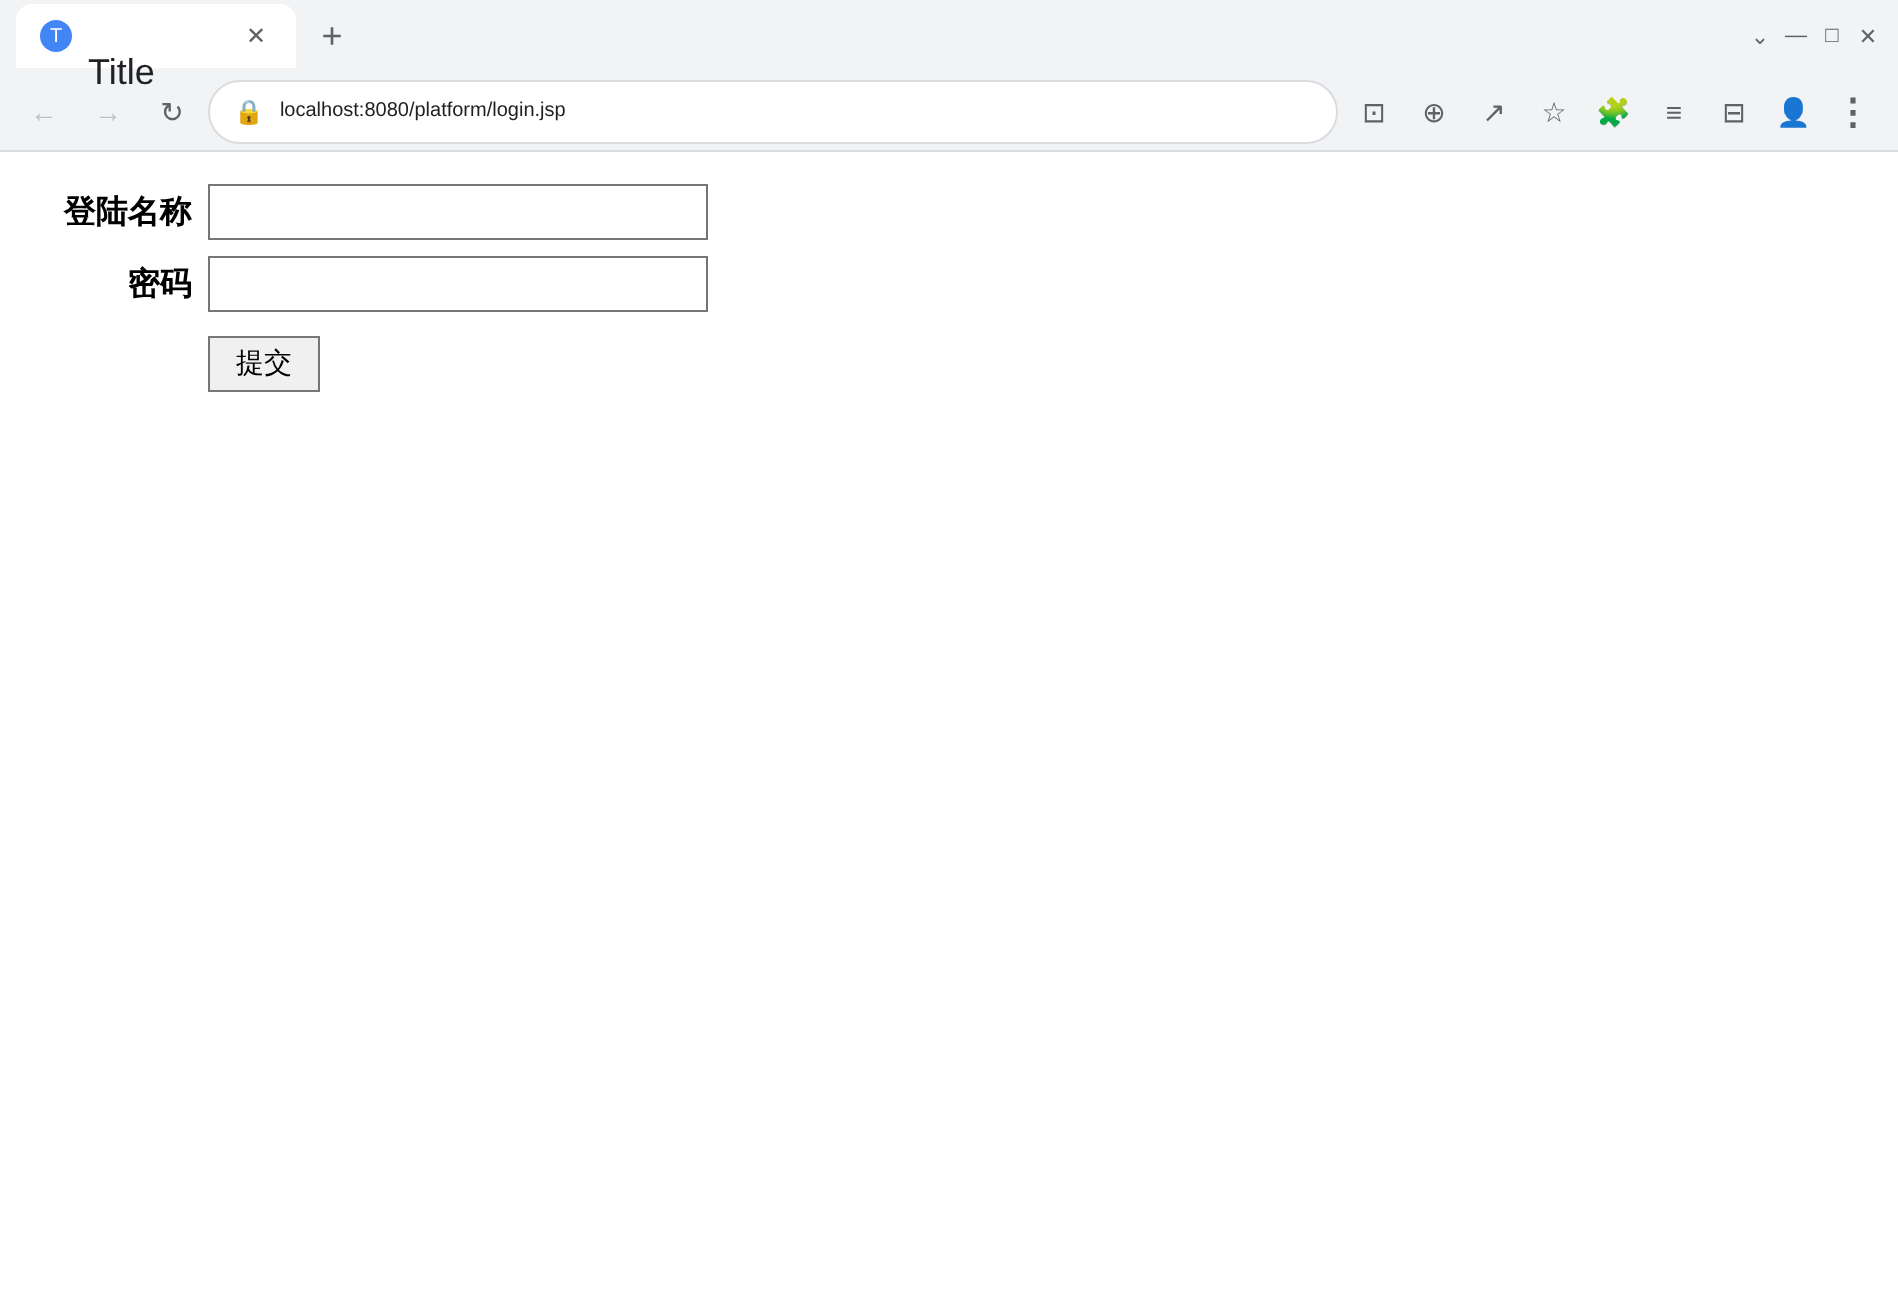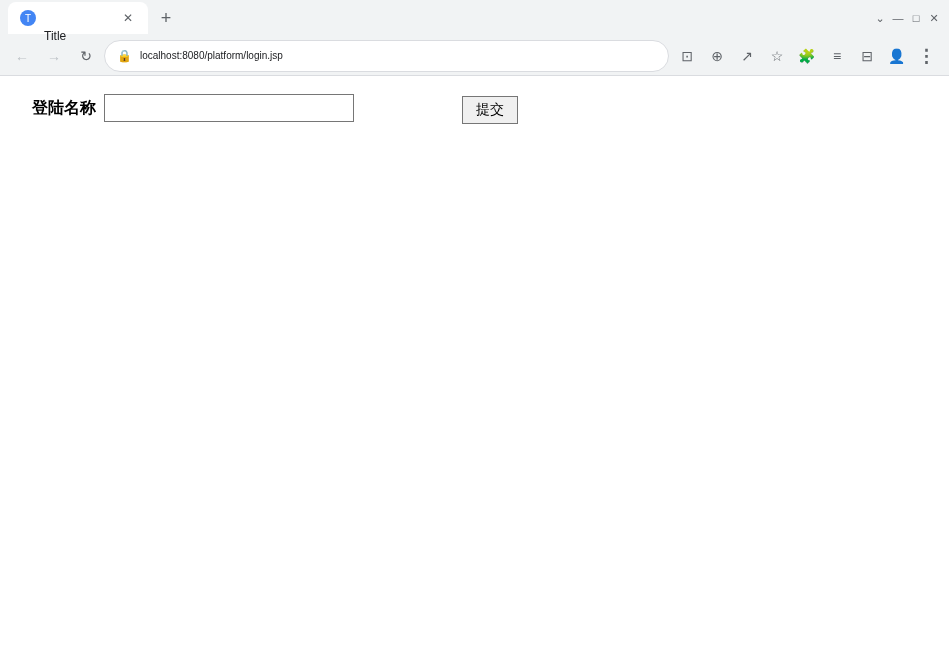--- a/index.html
+++ b/index.html
@@ -55,21 +55,21 @@
       border-radius: 50%;
       background: #4285f4;
       display: flex;
       align-items: center;
       justify-content: center;
       font-size: 10px;
       color: white;
     }
 
     .tab-title {
-      font-size: 12px;
+      font-size: 18px;
       color: #202124;
       flex: 1;
       margin-top: 36px;
     }
 
     .tab-close {
       width: 16px;
       height: 16px;
       border-radius: 50%;
       display: flex;
@@ -186,23 +186,22 @@
 
     
     .page-content {
       background: #ffffff;
       padding: 16px;
       height: calc(646px - 76px);
     }
 
     .login-form {
       display: flex;
-      flex-direction: row;
-      gap: 20px;
-      align-items: center;
+      flex-direction: column;
+      gap: 8px;
     }
 
     .form-row {
       display: flex;
       align-items: center;
     }
 
     .form-label {
       font-size: 16px;
       color: #000;
@@ -291,20 +290,24 @@
 </div>
 
 <div class="page-content">
   <form class="login-form">
 
     <div class="form-row">
       <label class="form-label">登陆名称</label>
       <input class="form-input" type="text" placeholder="" style="">
     </div>
 
+    <div class="form-row">
+      <label class="form-label">密码</label>
+      <input class="form-input" type="password" placeholder="" style="">
+    </div>
 
     <div class="form-row">
       <div style="width: 88px;"></div>
       <button class="submit-btn" type="submit">提交</button>
     </div>
 
   </form>
 </div>
 
 </body></html>

